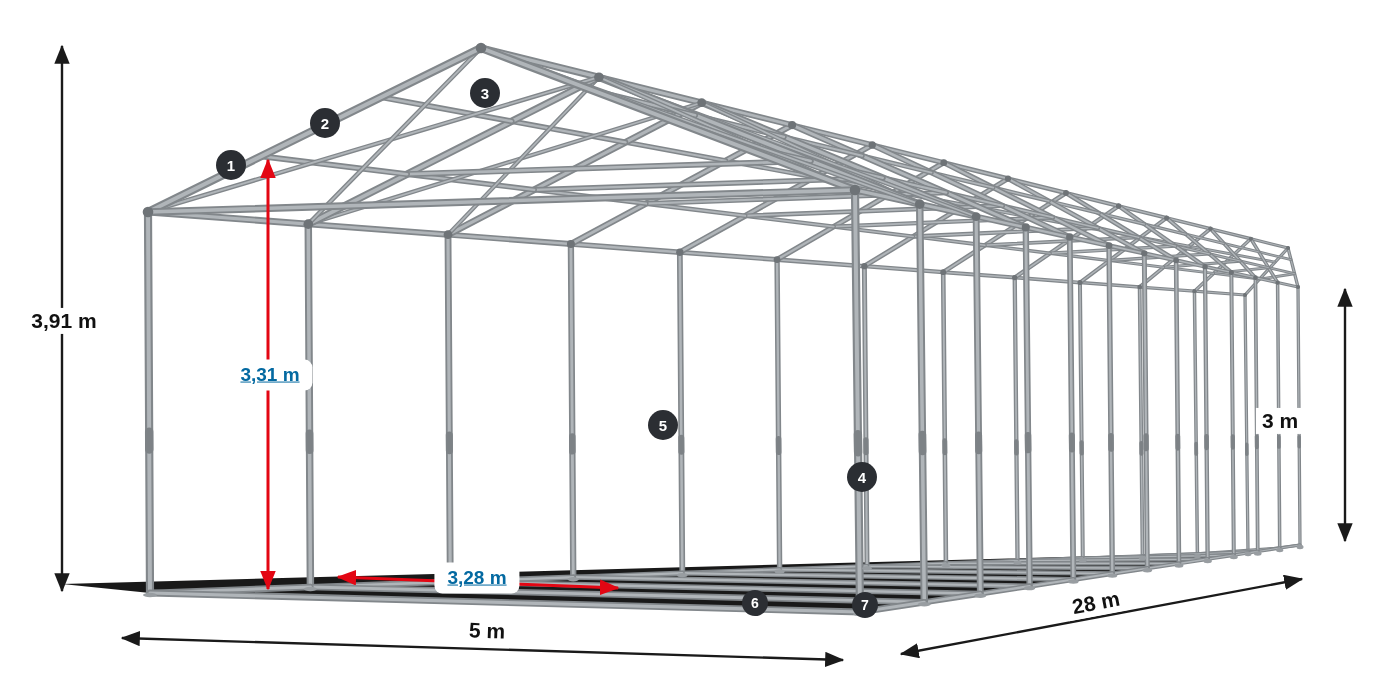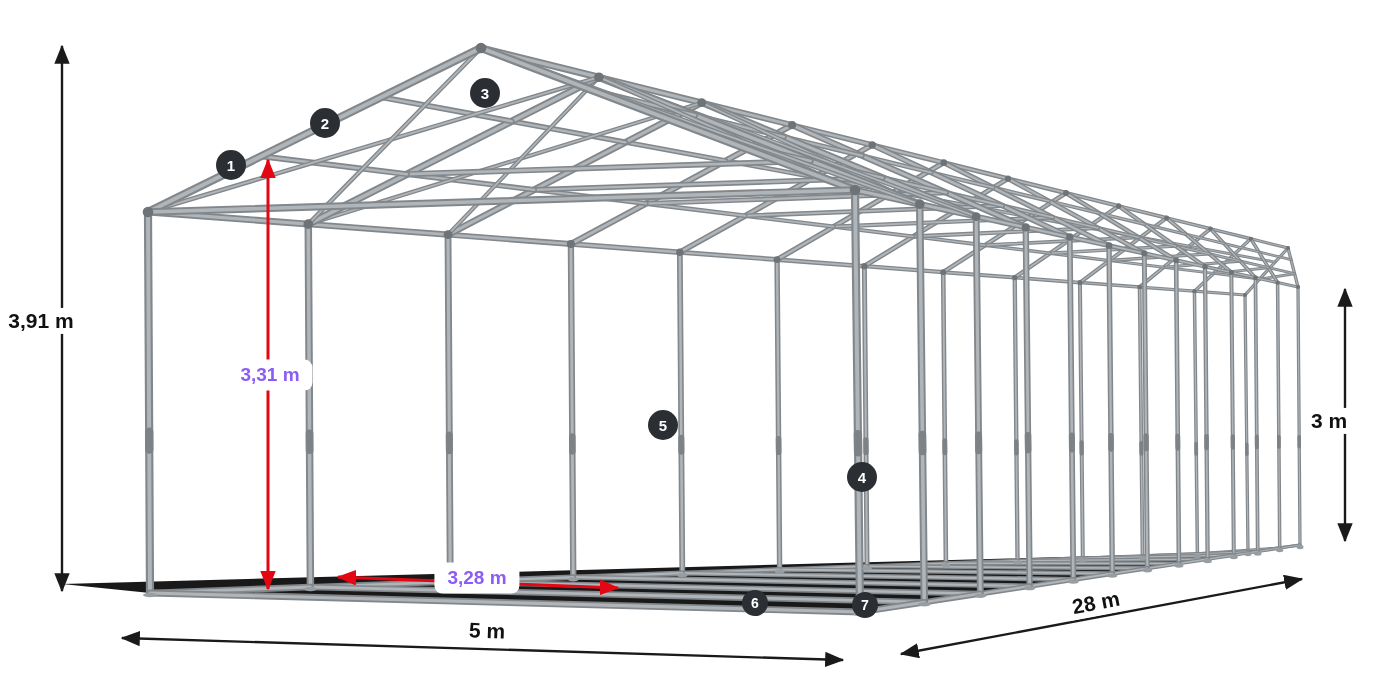--- a/index.html
+++ b/index.html
@@ -10,23 +10,24 @@
   .layer{position:absolute;left:0;top:0;}
   .dim-label{
     position:absolute;transform:translate(-50%,-50%);
     font:700 21px "Liberation Sans",sans-serif;color:#111;
     background:#ffffff;padding:1px 6px;white-space:nowrap;line-height:1.15;
   }
   .dim-label.rot-w{transform:translate(-50%,-50%) rotate(1.9deg);}
   .dim-label.rot-l{transform:translate(-50%,-50%) rotate(-10.8deg);}
   .dim-label-red{
     position:absolute;transform:translate(-50%,-50%);
-    font:700 19px "Liberation Sans",sans-serif;color:#8b5cf6;
+    font:700 19px "Liberation Sans",sans-serif;color:#0369a1;
     background:#ffffff;border-radius:8px;padding:5px 13px;white-space:nowrap;
     line-height:1.1;
+    text-decoration:underline;
   }
   .callout{
     position:absolute;width:30px;height:30px;margin:-15px 0 0 -15px;
     border-radius:50%;background:#2b2e33;color:#ffffff;
     font:700 15px "Liberation Sans",sans-serif;
     display:flex;align-items:center;justify-content:center;cursor:pointer;
   }
   .callout.sm{width:26px;height:26px;margin:-13px 0 0 -13px;font-size:14px;}
 </style>
 </head>
@@ -915,23 +916,23 @@
       </marker>
     </defs>
     <line x1="62" y1="46" x2="62" y2="591" stroke="#1a1a1a" stroke-width="2.4" marker-start="url(#arrB)" marker-end="url(#arrB)"></line>
     <line x1="1345" y1="289" x2="1345" y2="541" stroke="#1a1a1a" stroke-width="2.4" marker-start="url(#arrB)" marker-end="url(#arrB)"></line>
     <line x1="122" y1="638" x2="843" y2="660" stroke="#1a1a1a" stroke-width="2.4" marker-start="url(#arrB)" marker-end="url(#arrB)"></line>
     <line x1="901" y1="654" x2="1302" y2="579" stroke="#1a1a1a" stroke-width="2.4" marker-start="url(#arrB)" marker-end="url(#arrB)"></line>
     <line x1="268" y1="160" x2="268" y2="589" stroke="#e30613" stroke-width="3" marker-start="url(#arrR)" marker-end="url(#arrR)"></line>
     <line x1="338" y1="577" x2="618" y2="588" stroke="#e30613" stroke-width="3" marker-start="url(#arrR)" marker-end="url(#arrR)"></line>
   </svg>
 
-  <div class="dim-label" style="left:41px;top:321px">3,91 m</div>
+  <div class="dim-label" style="left:64px;top:321px">3,91 m</div>
   <div class="dim-label-red" style="left:270px;top:375px">3,31 m</div>
-  <div class="dim-label" style="left:1329px;top:421px">3 m</div>
+  <div class="dim-label" style="left:1280px;top:421px">3 m</div>
   <div class="dim-label rot-w" style="left:487px;top:631px">5 m</div>
   <div class="dim-label rot-l" style="left:1096px;top:603px">28 m</div>
   <div class="dim-label-red" style="left:477px;top:578px">3,28 m</div>
 
   <div class="callout" style="left:231px;top:165px">1</div>
   <div class="callout" style="left:325px;top:123px">2</div>
   <div class="callout" style="left:485px;top:93px">3</div>
   <div class="callout" style="left:862px;top:477px">4</div>
   <div class="callout" style="left:663px;top:425px">5</div>
   <div class="callout sm" style="left:755px;top:603px">6</div>

